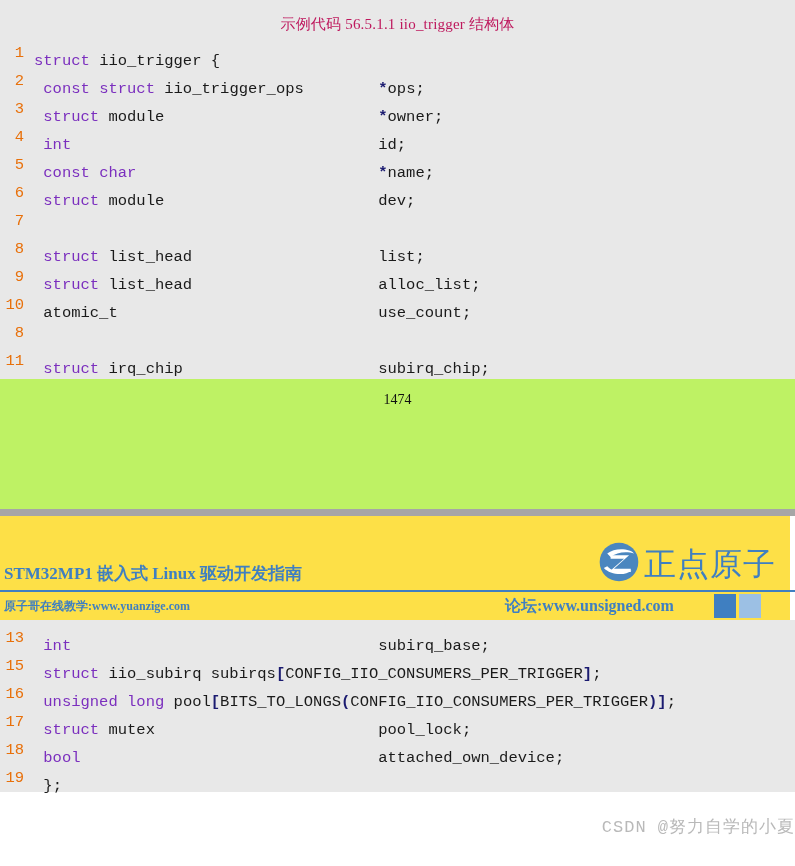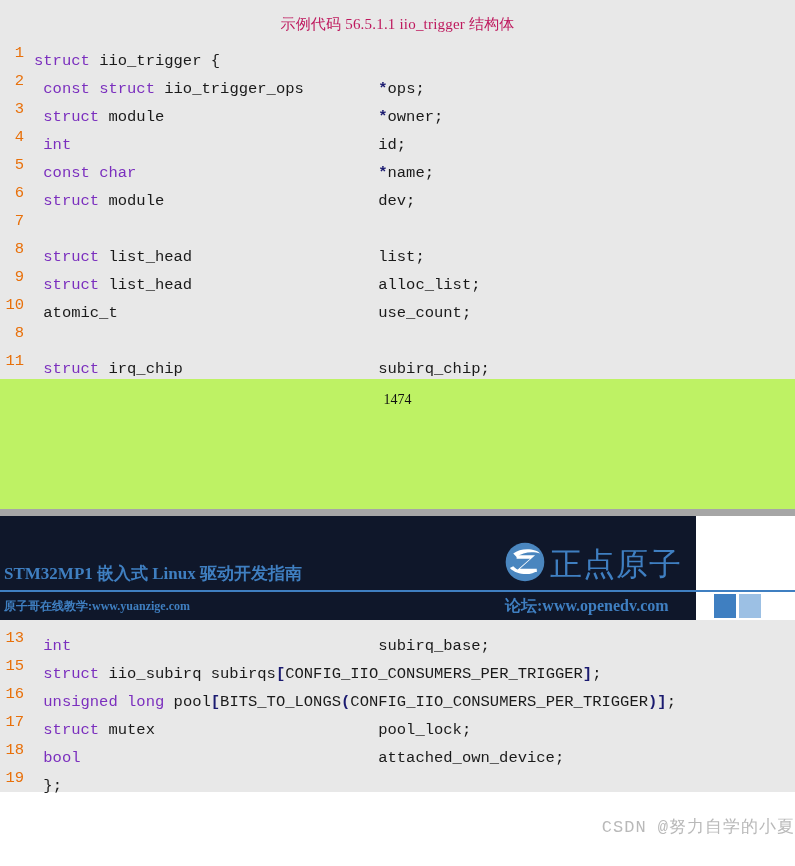--- a/index.html
+++ b/index.html
@@ -73,22 +73,22 @@
   .white-gap { background: #bef264; }
   .sep-bar {
     height: 7px;
     background: #a6a6a6;
     width: 795px;
   }
 
   
   .header-band {
     position: relative;
-    width: 696px;
-    background: #0f172a;
+    width: 790px;
+    background: #fde047;
     padding-top: 26px;
   }
   .hdr-row1 {
     display: flex;
     align-items: flex-end;
     justify-content: space-between;
     padding: 0 6px 0 4px;
     height: 46px;
   }
   .hdr-title {
@@ -207,21 +207,21 @@
           <path d="M14 64 C28 80, 64 84, 80 70 C60 76, 34 74, 22 60 Z" fill="#ffffff"></path>
           <path d="M30 34 L74 34 L38 66 L78 66 L78 74 L26 74 L62 42 L30 42 Z" fill="#ffffff"></path>
         </svg>
       </span>
       <span class="logo-text">正点原子</span>
     </div>
   </div>
   <div class="hdr-rule"></div>
   <div class="hdr-row2">
     <div class="hdr-sub-left">原子哥在线教学:www.yuanzige.com</div>
-    <div class="hdr-sub-right">论坛:www.openedv.com</div>
+    <div class="hdr-sub-right">论坛:www.unsigned.com</div>
     <div class="swatches">
       <div class="sw sw-dark"></div>
       <div class="sw sw-light"></div>
     </div>
   </div>
 </div>
 
 <div class="code-block" style="padding-top:4px;">
   <div id="bottom-lines">
       <div class="code-line"><span class="ln">13</span><span class="code-text"> <span class="kw">int</span><span class="pln">&nbsp;&nbsp;&nbsp;&nbsp;&nbsp;&nbsp;&nbsp;&nbsp;&nbsp;&nbsp;&nbsp;&nbsp;&nbsp;&nbsp;&nbsp;&nbsp;&nbsp;&nbsp;&nbsp;&nbsp;&nbsp;&nbsp;&nbsp;&nbsp;&nbsp;&nbsp;&nbsp;&nbsp;&nbsp;&nbsp;&nbsp;&nbsp;&nbsp;</span><span class="pln">subirq_base</span><span class="pln">;</span></span></div>

